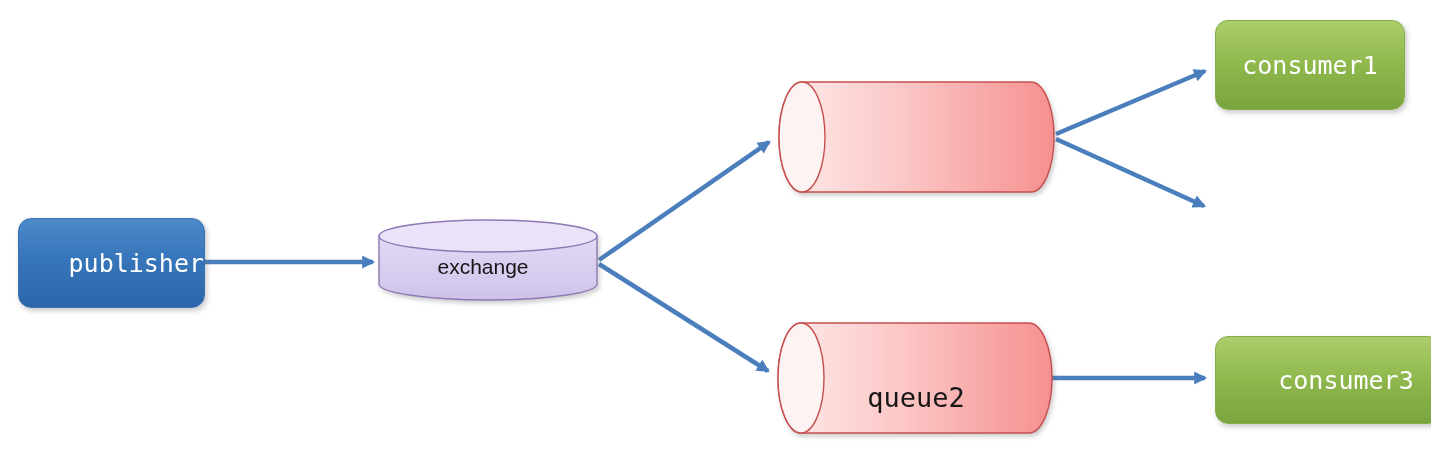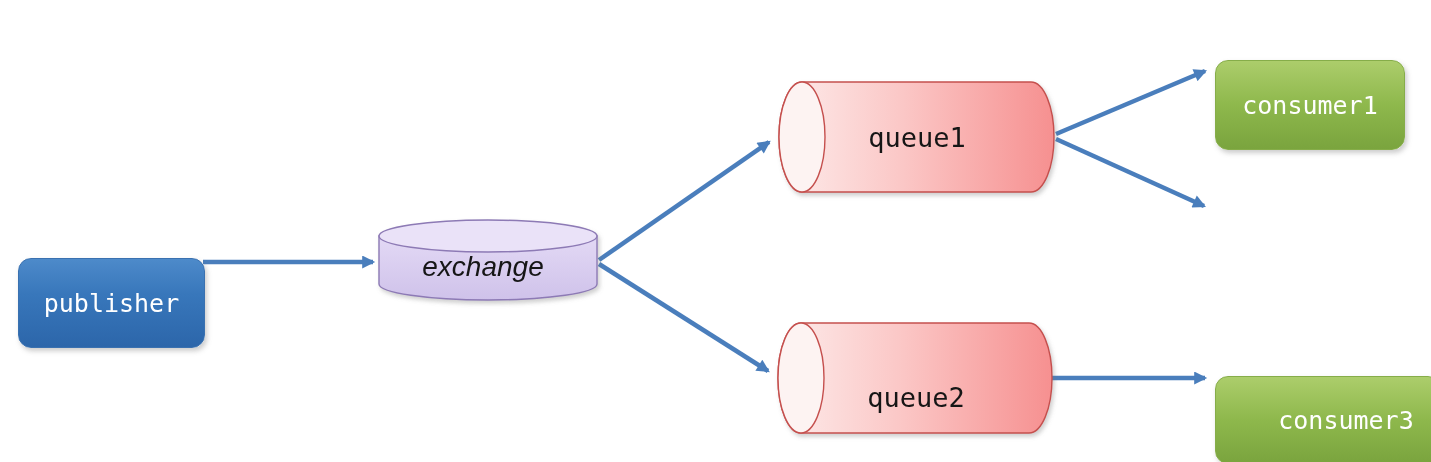--- a/index.html
+++ b/index.html
@@ -15,27 +15,27 @@
 
   .node {
     position: absolute;
     display: flex;
     align-items: center;
     justify-content: center;
     border-radius: 13px;
     font-size: 25px;
     letter-spacing: 0px;
     box-shadow: 2px 3px 5px rgba(110,110,110,0.35);
-    margin-top: 40px;
   }
   .node-blue {
     left: 18px; top: 218px; width: 185px; height: 88px;
     background: linear-gradient(180deg, #4d8aca 0%, #3877bb 40%, #2c66aa 100%);
     border: 1px solid #3a71b0;
     color: #ffffff;
+    justify-content: flex-end;
   }
   .node-green {
     width: 188px; height: 86px;
     background: linear-gradient(180deg, #accd6b 0%, #8eb84c 50%, #7aa43e 100%);
     border: 1px solid #86ad49;
     color: #ffffff;
   }
   .consumer1 { left: 1215px; top: 20px; height: 88px; }
   .consumer2 { left: 1215px; top: 171px; }
   .consumer3 { left: 1215px; top: 336px; padding-left: 36px; }
@@ -44,22 +44,21 @@
     position: absolute;
     display: flex;
     align-items: center;
     justify-content: center;
     color: #161616;
     font-size: 27px;
   }
   .label-exchange {
     left: 379px; top: 244px; width: 208px; height: 46px;
     font-family: "Liberation Sans", sans-serif;
-    font-size: 28px;
-    font-style: italic;
+    font-size: 21px;
   }
   .label-queue1 { left: 802px; top: 110px; width: 230px; height: 54px; }
   .label-queue2 { left: 801px; top: 370px; width: 230px; height: 54px; }
 </style>
 </head>
 <body>
 
 <div class="canvas">
 
   <svg width="1431" height="462" viewBox="0 0 1431 462">
@@ -111,16 +110,15 @@
   </div>
 
   <div class="node node-green consumer1">
     <span>consumer1</span>
   </div>
   <div class="node node-green consumer3">
     <span>consumer3</span>
   </div>
 
   <div class="cyl-label label-exchange">exchange</div>
-  <div class="cyl-label label-queue1">queue1</div>
   <div class="cyl-label label-queue2">queue2</div>
 
 </div>
 
 </body></html>

